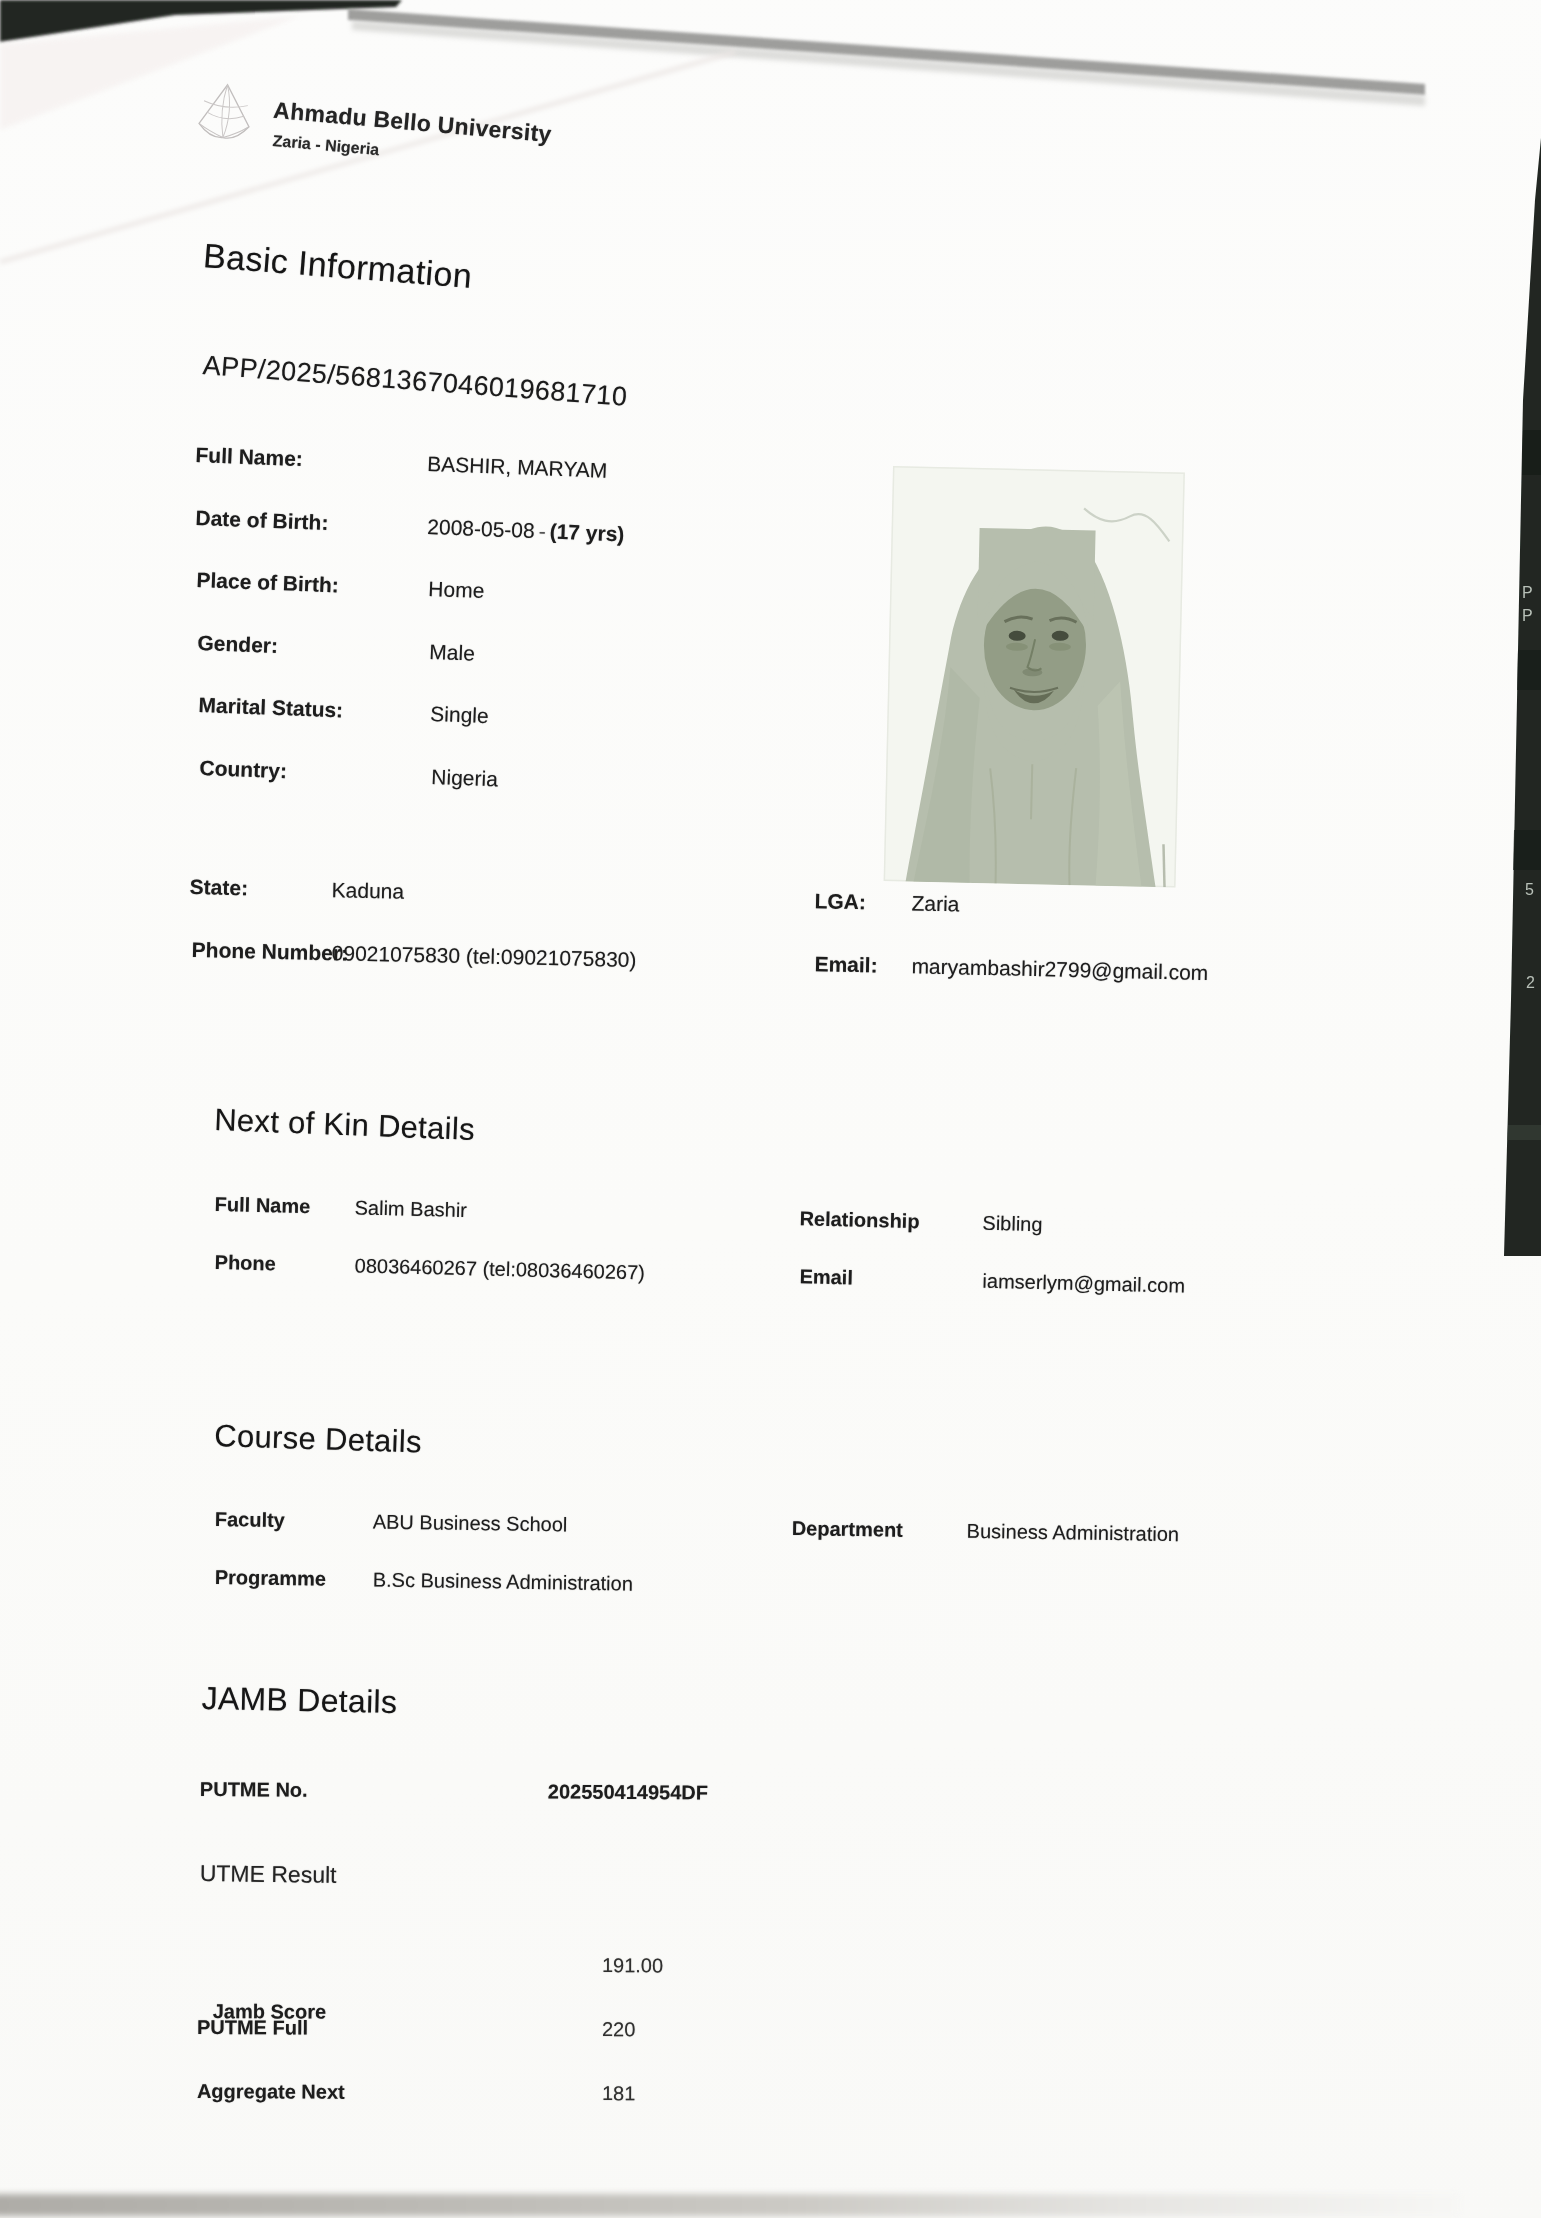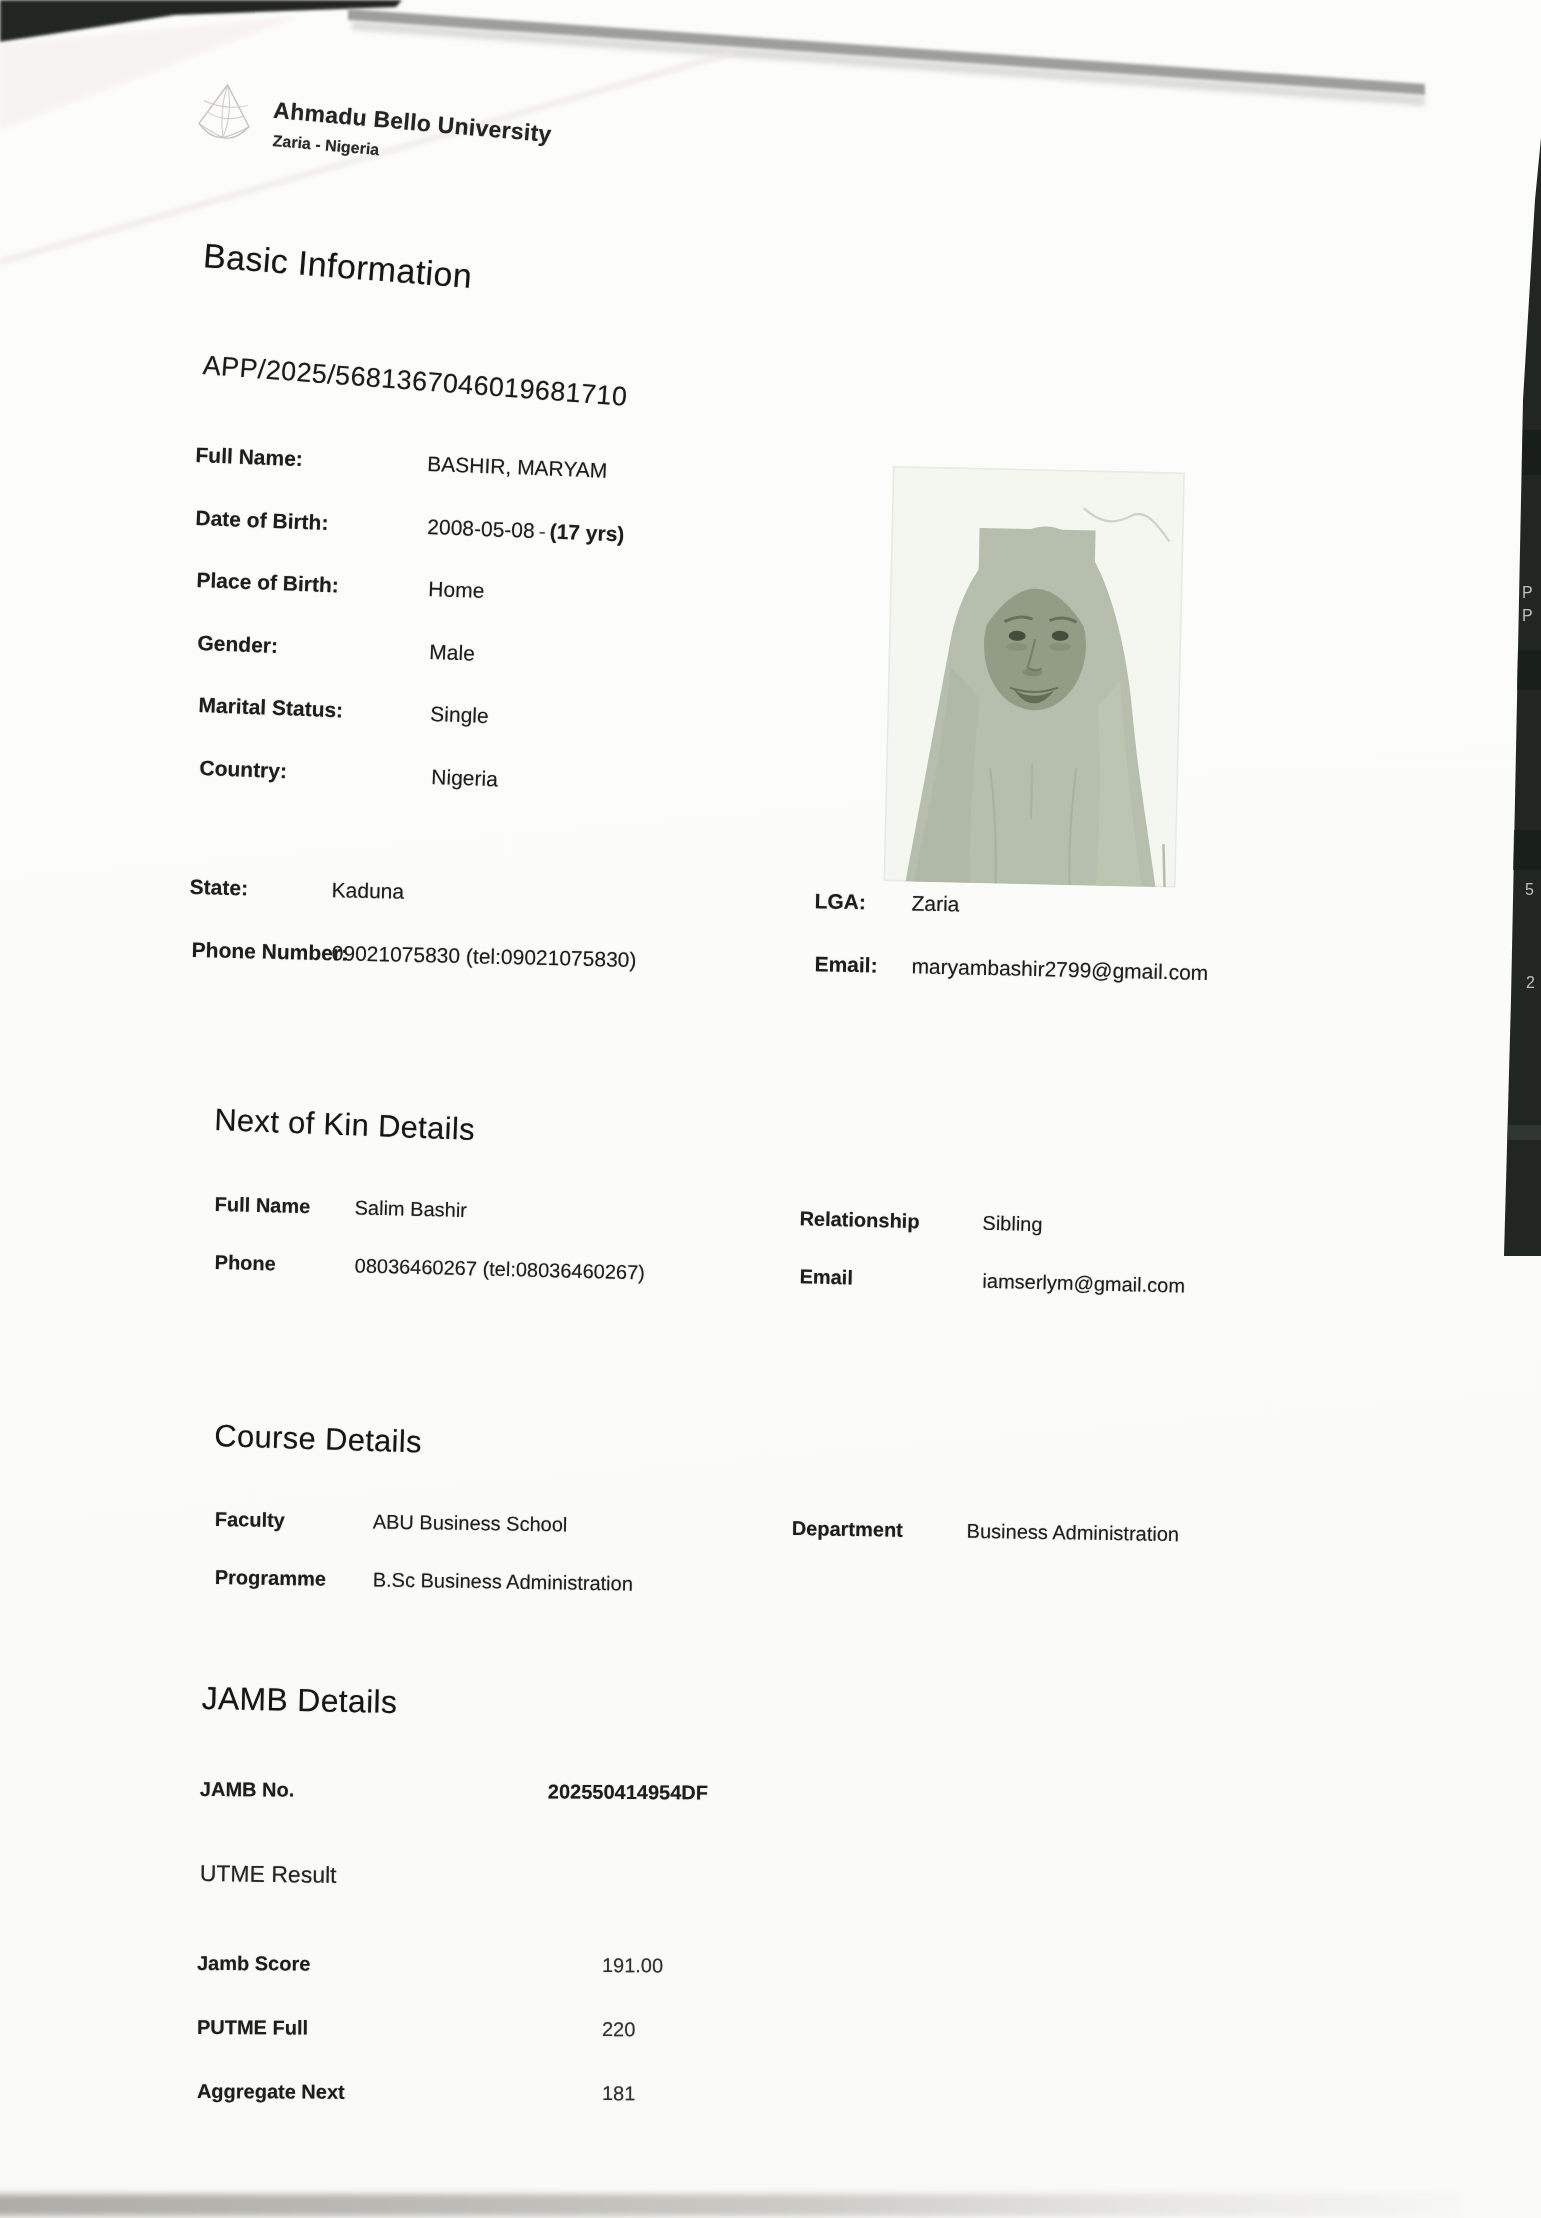--- a/index.html
+++ b/index.html
@@ -173,27 +173,27 @@
   <span class="cell lbl" style="left:577px;">Department</span>
   <span class="cell val" style="left:752px;">Business Administration</span>
 </div>
 <div class="frow ink" style="left:215px;top:1566px;transform:rotate(0.9deg);font-size:20px;">
   <span class="cell lbl" style="left:0;">Programme</span>
   <span class="cell val" style="left:158px;">B.Sc Business Administration</span>
 </div>
 
 <div class="abs h-sec ink" style="left:202px;top:1680px;font-size:32px;transform:rotate(1.2deg);">JAMB Details</div>
 <div class="frow ink" style="left:200px;top:1778px;transform:rotate(0.4deg);font-size:20px;">
-  <span class="cell lbl" style="left:0;">JAMB No.</span>
+  <span class="cell lbl" style="left:0;">PUTME No.</span>
   <span class="cell lbl" style="left:348px;">202550414954DF</span>
 </div>
 <div class="abs ink" style="left:200px;top:1860px;font-size:23px;transform:rotate(0.8deg);transform-origin:0 0;color:#242424;">UTME Result</div>
 
 <div class="frow ink" style="left:197px;top:1952px;transform:rotate(0.3deg);font-size:20px;">
-  <span class="cell lbl" style="left:0;">Jamb Score</span>
+  <span class="cell lbl" style="left:16px;margin-top:48px;">Jamb Score</span>
   <span class="cell val scorev" style="left:405px;">191.00</span>
 </div>
 <div class="frow ink" style="left:197px;top:2016px;transform:rotate(0.3deg);font-size:20px;">
   <span class="cell lbl" style="left:0;">PUTME Full</span>
   <span class="cell val scorev" style="left:405px;">220</span>
 </div>
 <div class="frow ink" style="left:197px;top:2080px;transform:rotate(0.3deg);font-size:20px;">
   <span class="cell lbl" style="left:0;">Aggregate Next</span>
   <span class="cell val scorev" style="left:405px;">181</span>
 </div>

